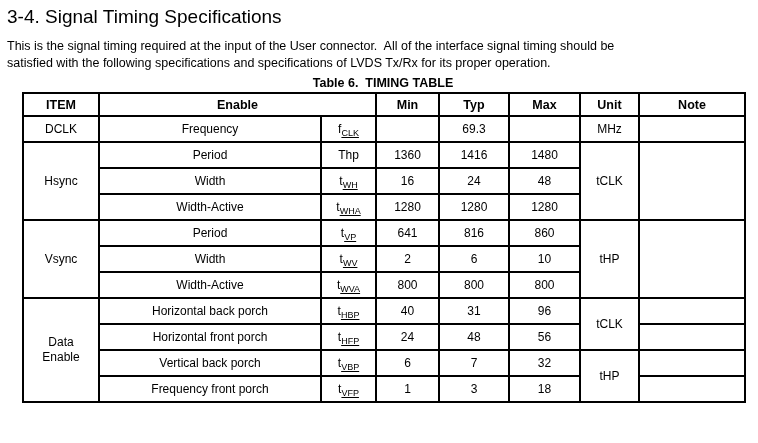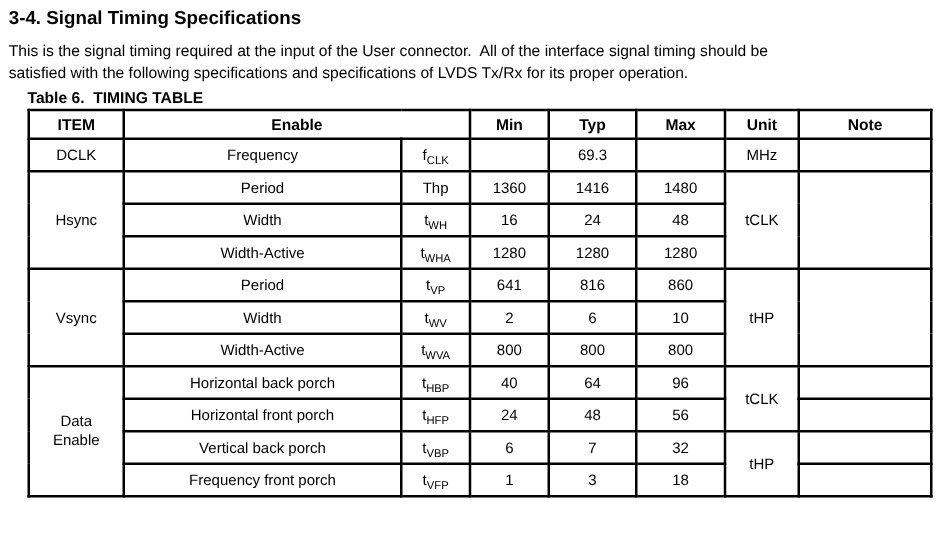--- a/index.html
+++ b/index.html
@@ -11,38 +11,38 @@
     font-family: "Liberation Sans", sans-serif;
     color: #000000;
     overflow: hidden;
   }
   .page {
     position: relative;
     width: 758px;
     height: 443px;
   }
   .heading {
-    font-size: 15px;
-    font-weight: bold;
+    font-size: 19px;
+    font-weight: normal;
     margin: 6px 0 0 7px;
     white-space: pre;
   }
   .intro {
     margin: 10px 0 3px 7px;
     font-size: 12.5px;
     line-height: 17px;
   }
   .intro-line {
     display: block;
     white-space: pre;
   }
   .table-caption {
     font-size: 12.5px;
     font-weight: bold;
-    text-align: left;
+    text-align: center;
     width: 722px;
     margin: 4px 0 2px 22px;
     white-space: pre;
   }
   table.timing {
     border-collapse: collapse;
     table-layout: fixed;
     margin-left: 22px;
     width: 722px;
     padding-left: 36px;
@@ -67,20 +67,21 @@
     height: 24px;
   }
   td.param {
     text-align: left;
     padding-left: 10px;
     margin-left: 19px;
   }
   sub {
     font-size: 9px;
     line-height: 0;
+    text-decoration: underline;
   }
   .wrap-narrow {
     display: inline-block;
     max-width: 52px;
     line-height: 15px;
   }
 </style>
 </head>
 <body>
 
@@ -177,21 +178,21 @@
       <td>800</td>
       <td>800</td>
       <td>800</td>
     </tr>
 
     <tr>
       <td rowspan="4"><span class="wrap-narrow">Data Enable</span></td>
       <td class="param">Horizontal back porch</td>
       <td><span>t</span><sub>HBP</sub></td>
       <td>40</td>
-      <td>64</td>
+      <td>31</td>
       <td>96</td>
       <td rowspan="2">tCLK</td>
       <td></td>
     </tr>
     <tr>
       <td class="param">Horizontal front porch</td>
       <td><span>t</span><sub>HFP</sub></td>
       <td>24</td>
       <td>48</td>
       <td>56</td>

